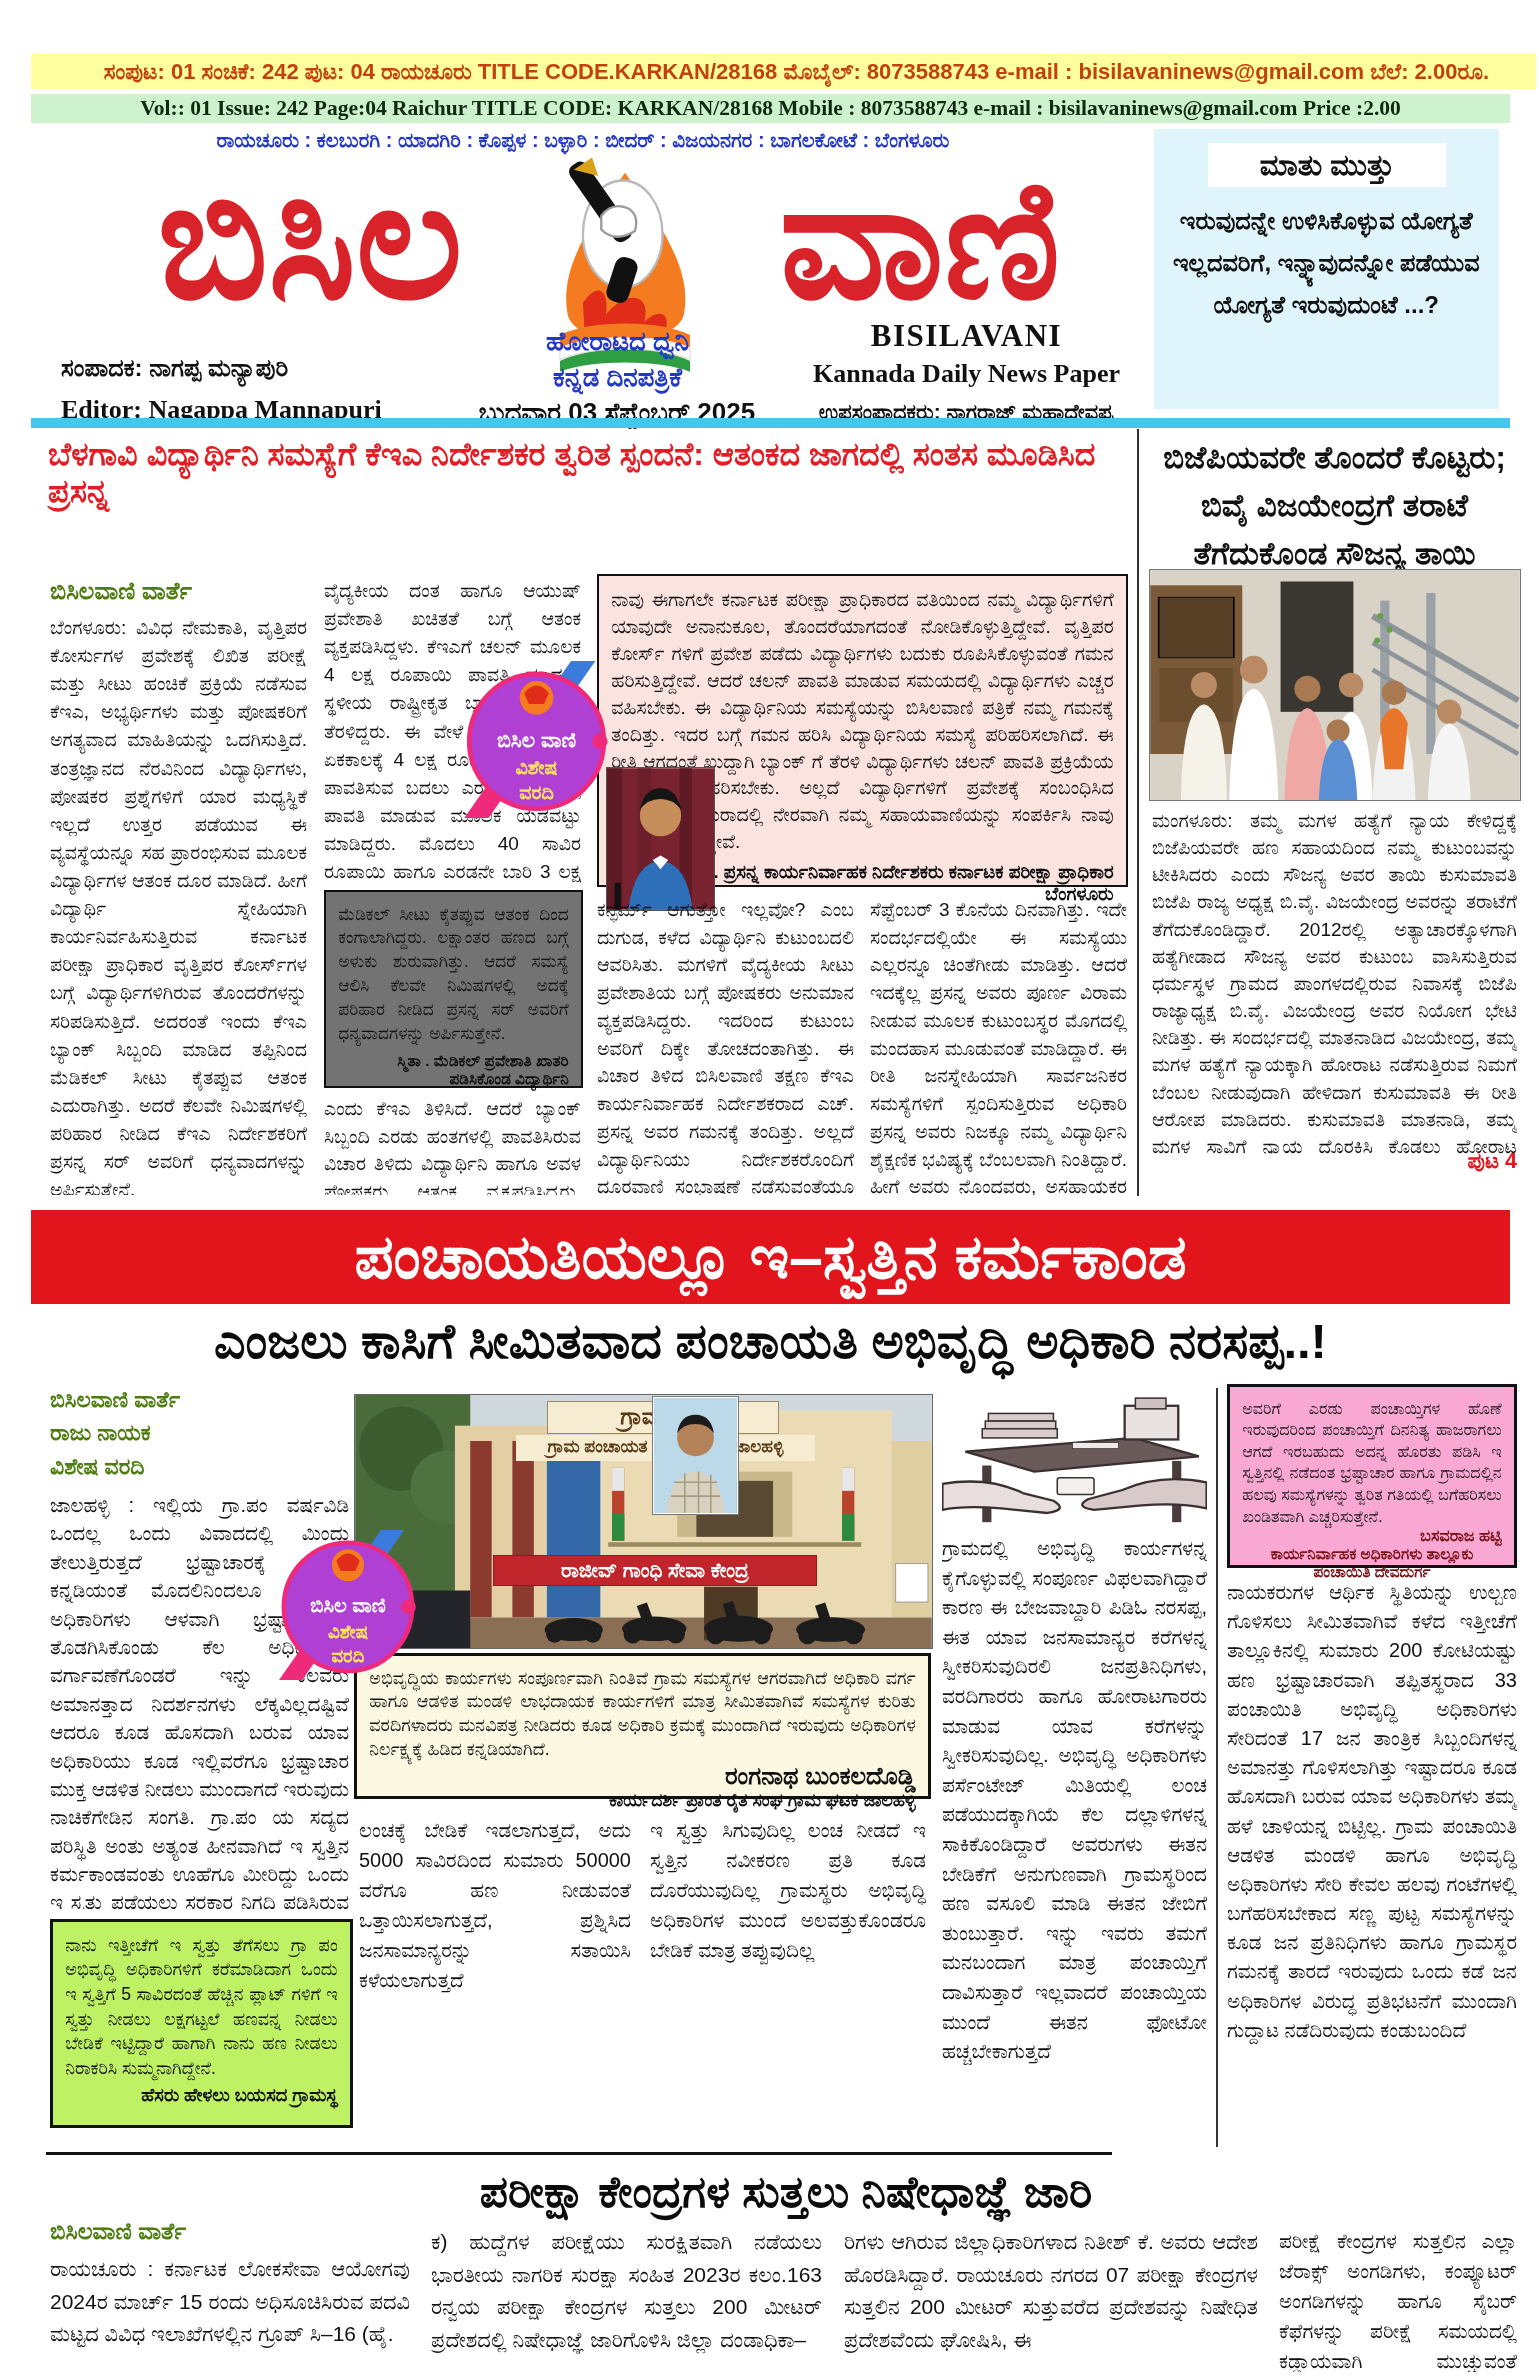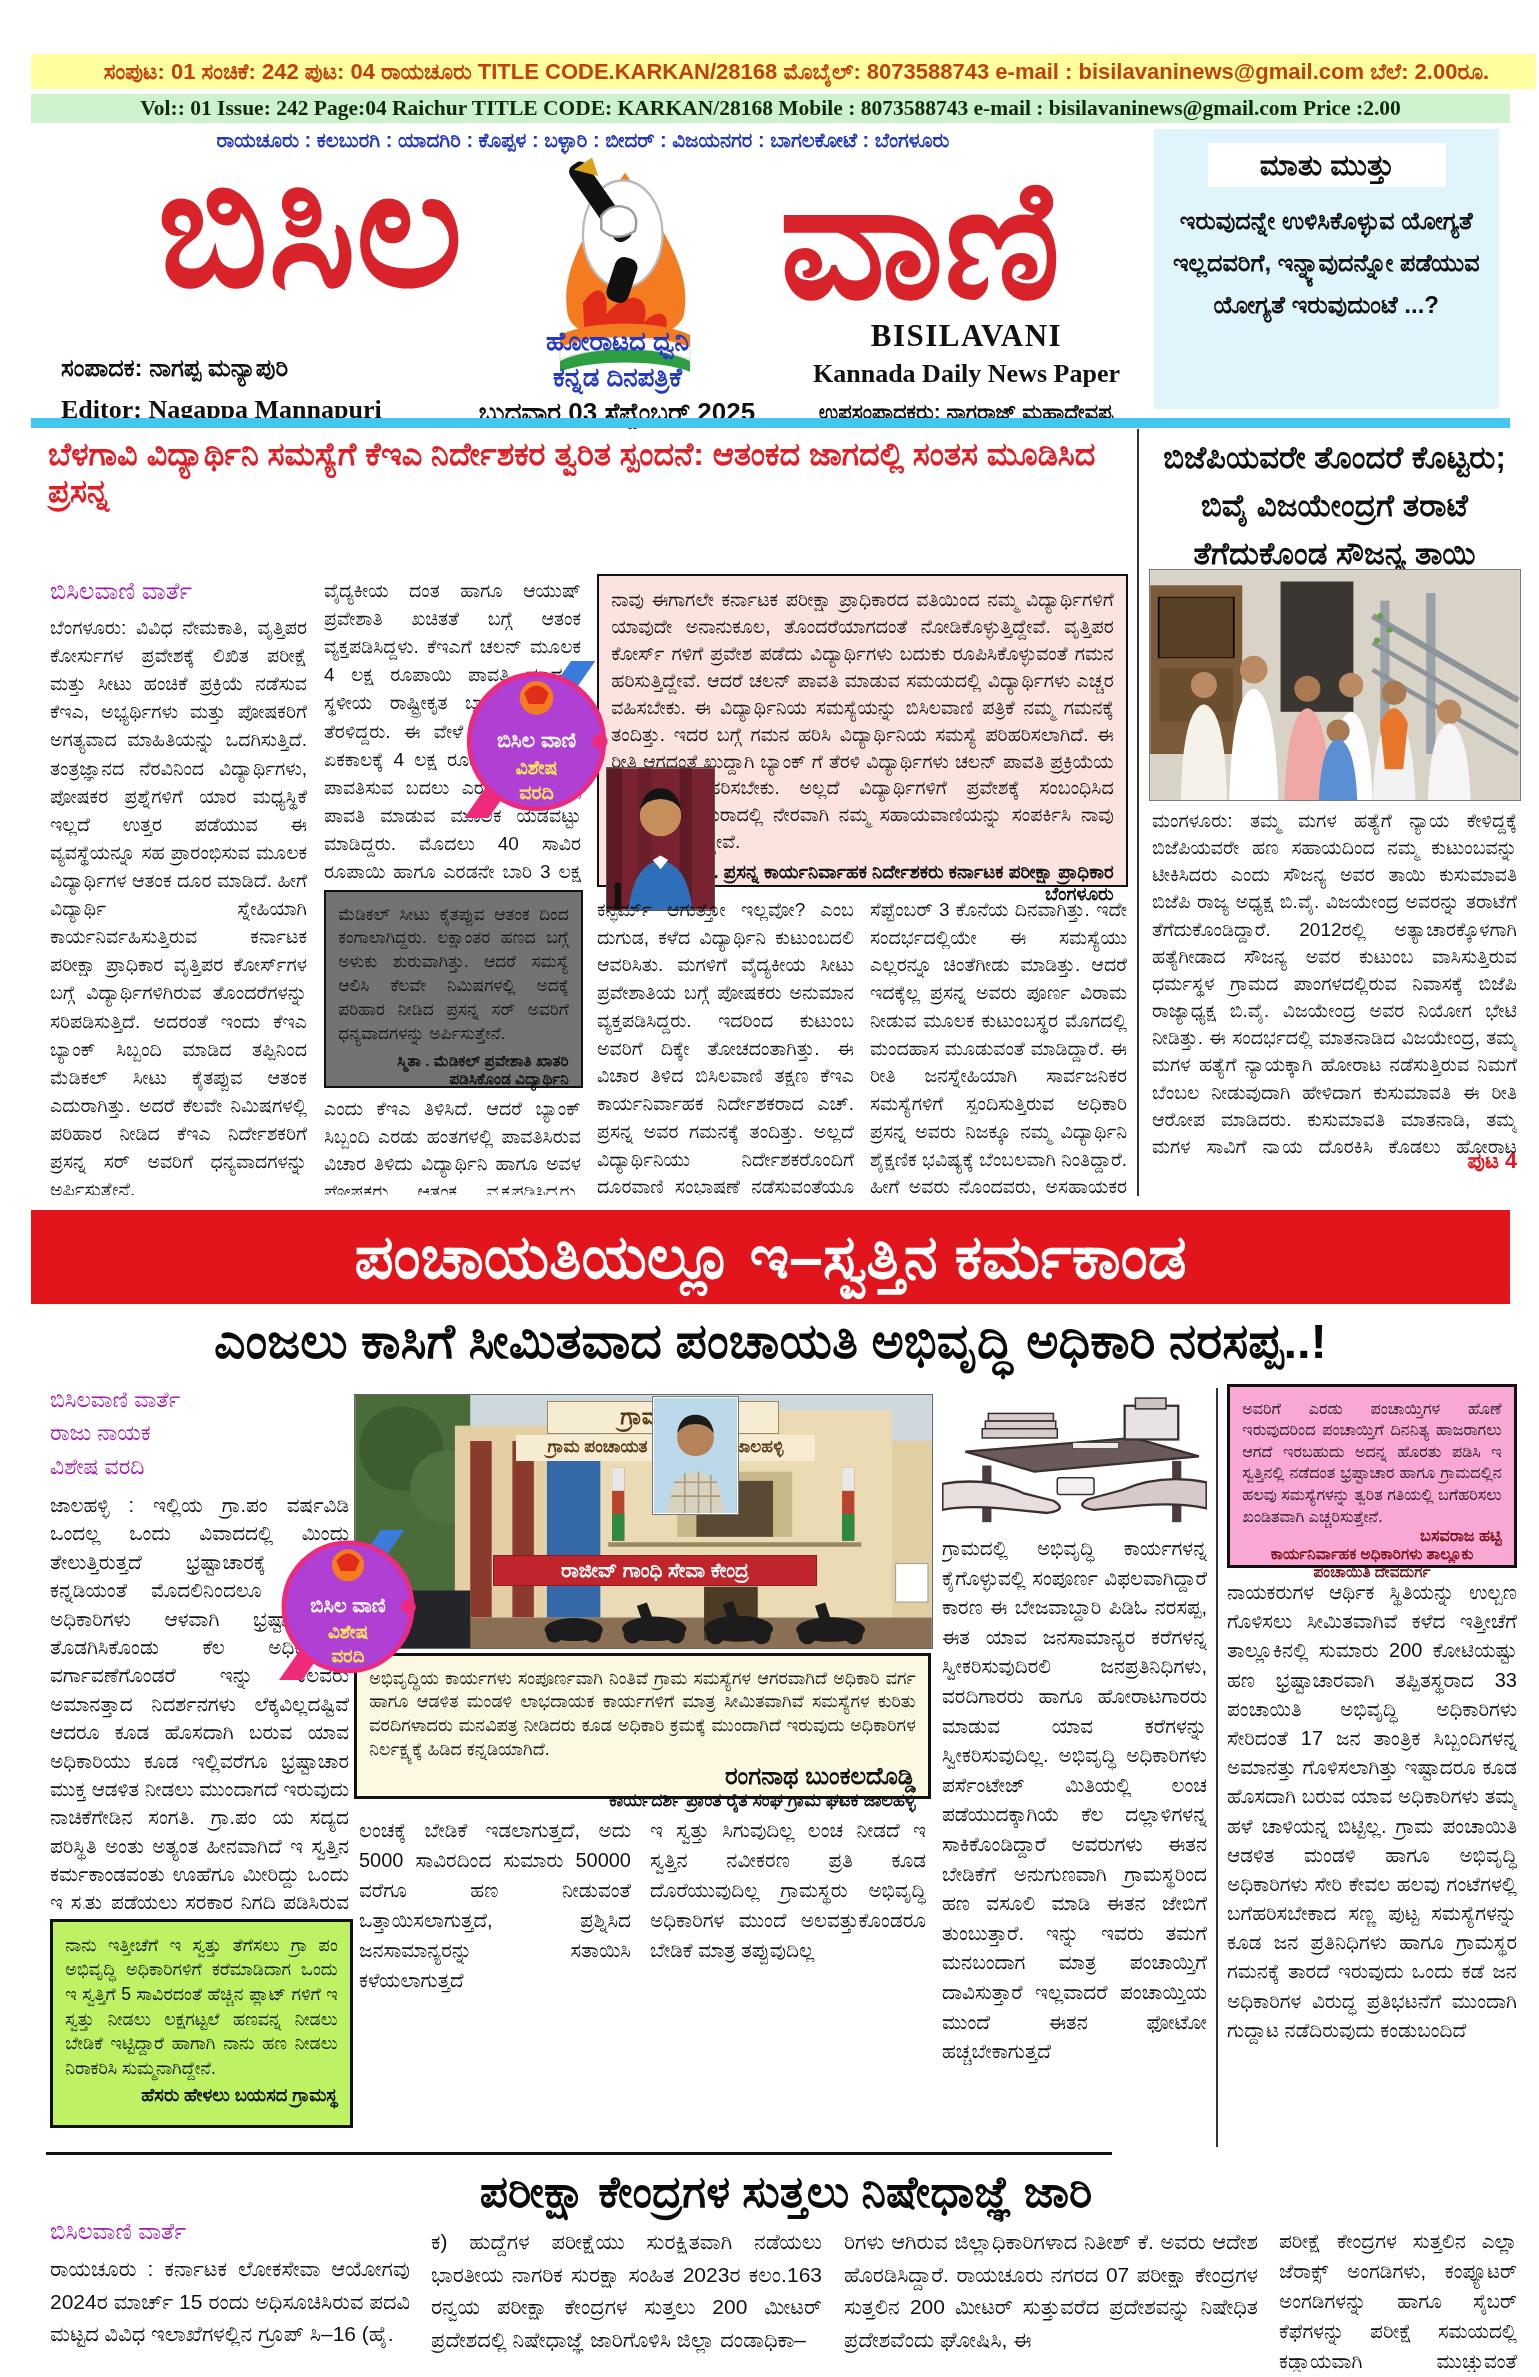--- a/index.html
+++ b/index.html
@@ -2,38 +2,38 @@
 <html style="font-size:12.3px"><head>
 <meta charset="utf-8">
 <style>
   html,body{margin:0;padding:0;background:#888;}
   #page{position:relative;width:1540px;height:2377px;background:#ffffff;overflow:hidden;
         font-family:"Liberation Serif","DejaVu Serif",serif;color:#111;}
   .abs{position:absolute;}
   .bar{display:flex;align-items:center;justify-content:center;font-weight:bold;}
   .kn{font-family:"Liberation Sans","DejaVu Sans",sans-serif;}
   .just{text-align:justify;}
-  .byline{color:#a21caf;font-weight:normal;}
+  .byline{color:#4d7c0f;font-weight:bold;}
   .vrule{background:#222;width:2.3px;}
   .hrule{background:#111;height:3.1px;}
   .boxq{border:2.3px solid #111;box-sizing:border-box;padding:10.7px 12.3px;text-align:justify;}
   .attr{font-weight:bold;text-align:right;}
   .photo{overflow:hidden;}
 </style>
 </head>
 <body>
 
 <div id="page">
 
   <div class="abs bar kn" style="left:31px;top:54px;width:1479px;height:35px;background:#ffffa0;font-size:22px;color:#c2410c;padding-left:26px;">ಸಂಪುಟ: 01 ಸಂಚಿಕೆ: 242 ಪುಟ: 04 ರಾಯಚೂರು TITLE CODE.KARKAN/28168 ಮೊಬೈಲ್: 8073588743   e-mail : bisilavaninews@gmail.com   ಬೆಲೆ: 2.00ರೂ.</div>
   <div class="abs bar" style="left:31px;top:94px;width:1479px;height:29px;background:#cdf2cd;font-size:21.5px;color:#102a10;">Vol:: 01 Issue: 242 Page:04 Raichur  TITLE CODE: KARKAN/28168 Mobile : 8073588743  e-mail : bisilavaninews@gmail.com  Price :2.00</div>
 
   <div class="abs kn" style="left:46px;top:129px;width:1074px;text-align:center;color:#2438c8;font-weight:bold;font-size:20px;">ರಾಯಚೂರು : ಕಲಬುರಗಿ : ಯಾದಗಿರಿ : ಕೊಪ್ಪಳ : ಬಳ್ಳಾರಿ : ಬೀದರ್ : ವಿಜಯನಗರ : ಬಾಗಲಕೋಟೆ : ಬೆಂಗಳೂರು</div>
 
-  <div class="abs" style="left:84px;top:146px;width:452px;height:192px;color:#d8232a;font-weight:bold;font-size:165px;line-height:192px;text-align:center;font-family:Liberation Mono, monospace;">ಬಿಸಿಲ</div>
+  <div class="abs" style="left:84px;top:146px;width:452px;height:192px;color:#d8232a;font-weight:bold;font-size:165px;line-height:192px;text-align:center;font-family:Liberation Serif, serif;">ಬಿಸಿಲ</div>
   <div class="abs" style="left:713px;top:146px;width:414px;height:192px;color:#d8232a;font-weight:bold;font-size:165px;line-height:192px;text-align:center;font-family:'Liberation Serif',serif;">ವಾಣಿ</div>
 
   <div class="abs" style="left:537px;top:142px;width:176px;height:230px;">
     <svg width="176" height="230" viewBox="0 0 230 300">
       <path d="M115 40 C60 120 30 170 40 225 C50 270 180 270 192 225 C202 170 170 120 115 40Z" fill="#f47b20"></path>
       <path d="M60 210 C80 180 95 195 90 225 C120 190 150 200 140 235 C160 215 175 225 168 245 L62 245Z" fill="#e02c18"></path>
       <path d="M30 252 C70 232 160 232 200 252 L200 268 C160 250 70 250 30 268Z" fill="#f47b20"></path>
       <path d="M30 270 C70 250 160 250 200 270 L200 284 C160 266 70 266 30 284Z" fill="#ffffff" stroke="#ccc"></path>
       <path d="M30 286 C70 266 160 266 200 286 L200 300 C160 284 70 284 30 300Z" fill="#2d9e41"></path>
       <ellipse cx="112" cy="120" rx="52" ry="70" fill="#ffffff" stroke="#b9b9b9" stroke-width="3"></ellipse>

